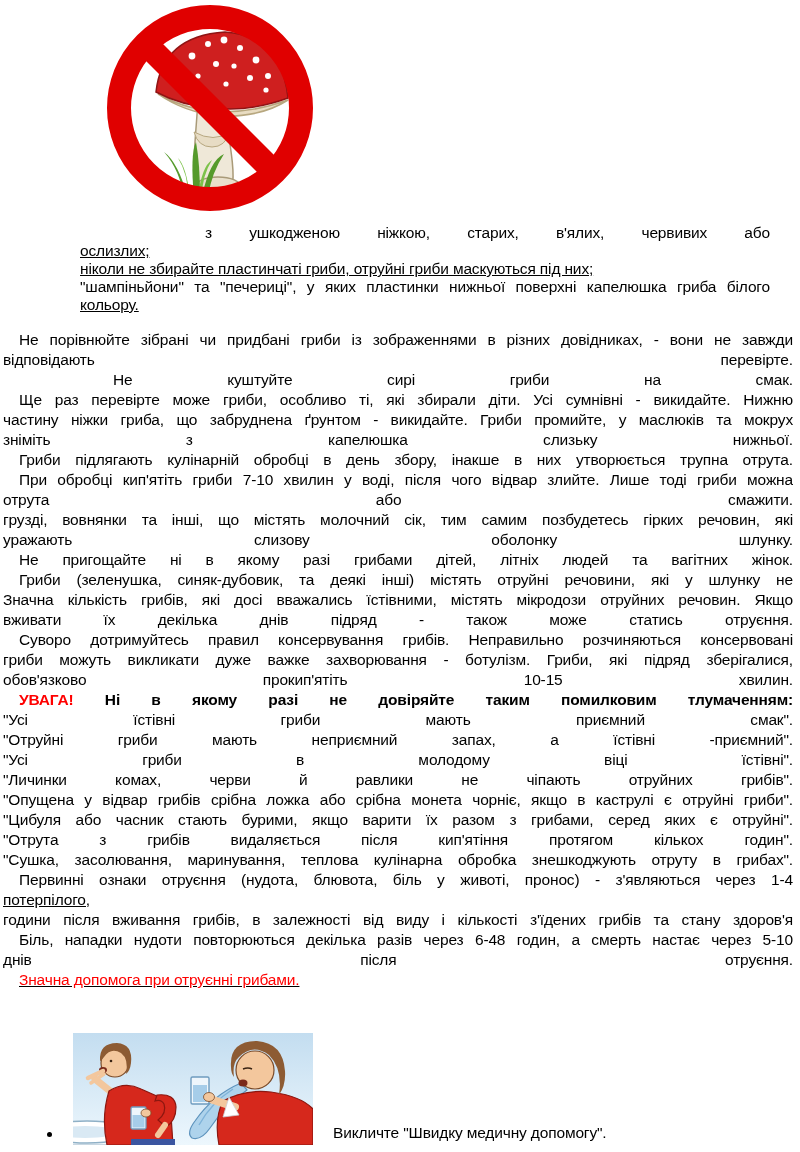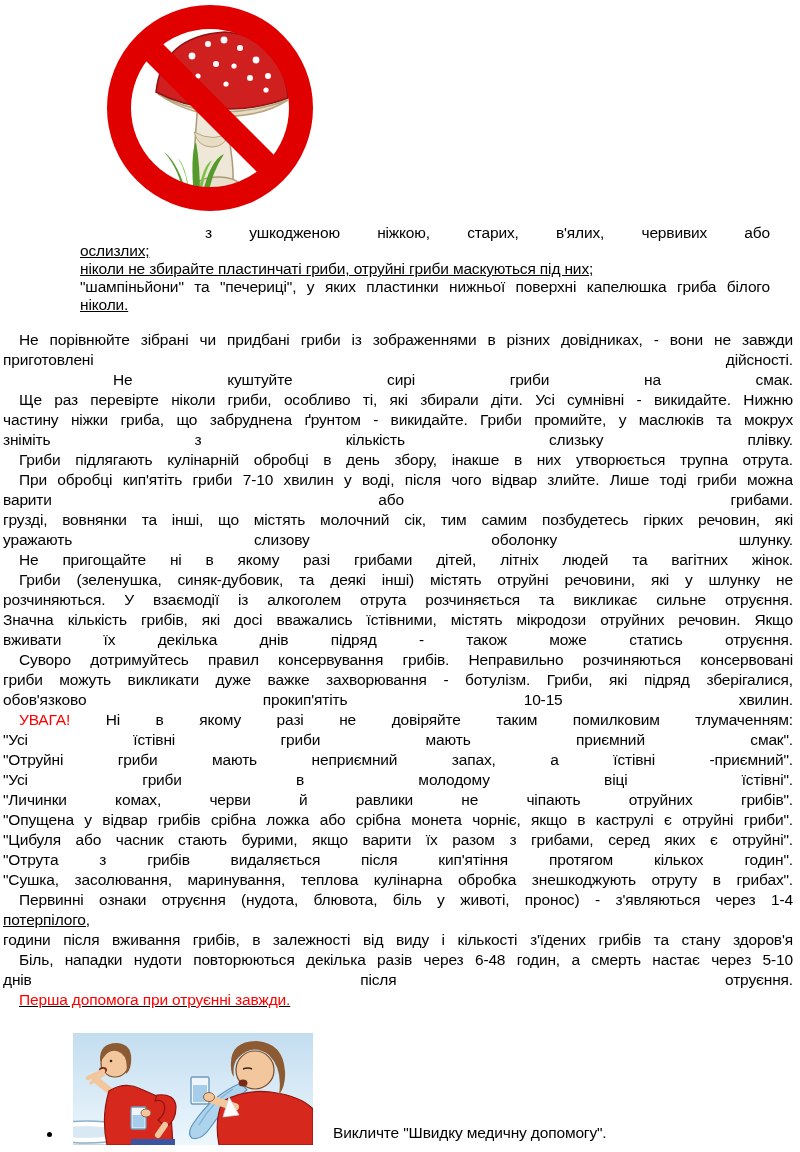--- a/index.html
+++ b/index.html
@@ -15,21 +15,21 @@
   .bullets .line{position:relative;font-size:15.5px;line-height:18px;height:18px;overflow:hidden;letter-spacing:-0.15px;}
   
   .body-text{position:absolute;left:3px;top:330px;width:790px;}
   .body-text .line{position:relative;font-size:15.5px;line-height:20px;height:20px;overflow:hidden;letter-spacing:-0.15px;}
   .j{text-align:justify;text-align-last:justify;}
   .l{text-align:left;text-align-last:left;text-decoration:underline;}
   .ind{text-indent:16px;}
   .big-ind{text-indent:110px;}
   .first-b{padding-left:125px;}
   .red{color:#ff0000;}
-  .b{font-weight:normal;}
+  .b{font-weight:bold;}
   
   .bottom{position:absolute;left:0;top:1033px;width:800px;height:119px;}
   .illu{position:absolute;left:73px;top:0;width:240px;height:112px;}
   .illu svg{display:block;width:100%;height:100%;}
   .dot2{position:absolute;left:47px;top:99px;width:5px;height:5px;border-radius:50%;background:#000;}
   .final-line{position:absolute;left:333px;top:90px;font-size:15.5px;line-height:20px;letter-spacing:-0.15px;}
 </style>
 </head>
 <body>
 
@@ -82,58 +82,57 @@
       <circle cx="110" cy="104" r="91" fill="none" stroke="#e00000" stroke-width="24"></circle>
       <line x1="46" y1="40" x2="174" y2="168" stroke="#e00000" stroke-width="24"></line>
     </svg>
   </div>
 
   <div id="bullets-top" class="bullets">
       <div class="line j first-b"><span>з ушкодженою ніжкою, старих, в'ялих, червивих або</span></div>
       <div class="line l"><span>ослизлих;</span></div>
       <div class="line l"><span>ніколи не збирайте пластинчаті гриби, отруйні гриби маскуються під них;</span></div>
       <div class="line j"><span>"шампіньйони" та "печериці", у яких пластинки нижньої поверхні капелюшка гриба білого</span></div>
-      <div class="line l"><span>ніколи.</span></div>
+      <div class="line l"><span>кольору.</span></div>
     </div>
 
   <div id="body-lines" class="body-text">
       <div class="line j ind"><span>Не порівнюйте зібрані чи придбані гриби із зображеннями в різних довідниках, - вони не завжди</span></div>
-      <div class="line j"><span>приготовлені дійсності.</span></div>
+      <div class="line j"><span>відповідають перевірте.</span></div>
       <div class="line j big-ind"><span>Не куштуйте сирі гриби на смак.</span></div>
-      <div class="line j ind"><span>Ще раз перевірте ніколи гриби, особливо ті, які збирали діти. Усі сумнівні - викидайте. Нижню</span></div>
+      <div class="line j ind"><span>Ще раз перевірте може гриби, особливо ті, які збирали діти. Усі сумнівні - викидайте. Нижню</span></div>
       <div class="line j"><span>частину ніжки гриба, що забруднена ґрунтом - викидайте. Гриби промийте, у маслюків та мокрух</span></div>
-      <div class="line j"><span>зніміть з кількість слизьку плівку.</span></div>
+      <div class="line j"><span>зніміть з капелюшка слизьку нижньої.</span></div>
       <div class="line j ind"><span>Гриби підлягають кулінарній обробці в день збору, інакше в них утворюється трупна отрута.</span></div>
       <div class="line j ind"><span>При обробці кип'ятіть гриби 7-10 хвилин у воді, після чого відвар злийте. Лише тоді гриби можна</span></div>
-      <div class="line j"><span>варити або грибами.</span></div>
+      <div class="line j"><span>отрута або смажити.</span></div>
       <div class="line j"><span>грузді, вовнянки та інші, що містять молочний сік, тим самим позбудетесь гірких речовин, які</span></div>
       <div class="line j"><span>уражають слизову оболонку шлунку.</span></div>
       <div class="line j ind"><span>Не пригощайте ні в якому разі грибами дітей, літніх людей та вагітних жінок.</span></div>
       <div class="line j ind"><span>Гриби (зеленушка, синяк-дубовик, та деякі інші) містять отруйні речовини, які у шлунку не</span></div>
-      <div class="line j"><span>розчиняються. У взаємодії із алкоголем отрута розчиняється та викликає сильне отруєння.</span></div>
       <div class="line j"><span>Значна кількість грибів, які досі вважались їстівними, містять мікродози отруйних речовин. Якщо</span></div>
       <div class="line j"><span>вживати їх декілька днів підряд - також може статись отруєння.</span></div>
       <div class="line j ind"><span>Суворо дотримуйтесь правил консервування грибів. Неправильно розчиняються консервовані</span></div>
       <div class="line j"><span>гриби можуть викликати дуже важке захворювання - ботулізм. Гриби, які підряд зберігалися,</span></div>
       <div class="line j"><span>обов'язково прокип'ятіть 10-15 хвилин.</span></div>
       <div class="line j ind"><span class="b red">УВАГА! </span><span class="b">Ні в якому разі не довіряйте таким помилковим тлумаченням:</span></div>
       <div class="line j"><span>"Усі їстівні гриби мають приємний смак".</span></div>
       <div class="line j"><span>"Отруйні гриби мають неприємний запах, а їстівні -приємний".</span></div>
       <div class="line j"><span>"Усі гриби в молодому віці їстівні".</span></div>
       <div class="line j"><span>"Личинки комах, черви й равлики не чіпають отруйних грибів".</span></div>
       <div class="line j"><span>"Опущена у відвар грибів срібна ложка або срібна монета чорніє, якщо в каструлі є отруйні гриби".</span></div>
       <div class="line j"><span>"Цибуля або часник стають бурими, якщо варити їх разом з грибами, серед яких є отруйні".</span></div>
       <div class="line j"><span>"Отрута з грибів видаляється після кип'ятіння протягом кількох годин".</span></div>
       <div class="line j"><span>"Сушка, засолювання, маринування, теплова кулінарна обробка знешкоджують отруту в грибах".</span></div>
       <div class="line j ind"><span>Первинні ознаки отруєння (нудота, блювота, біль у животі, пронос) - з'являються через 1-4</span></div>
       <div class="line l"><span>потерпілого,</span></div>
       <div class="line j"><span>години після вживання грибів, в залежності від виду і кількості з'їдених грибів та стану здоров'я</span></div>
       <div class="line j ind"><span>Біль, нападки нудоти повторюються декілька разів через 6-48 годин, а смерть настає через 5-10</span></div>
       <div class="line j"><span>днів після отруєння.</span></div>
-      <div class="line l ind"><span class="red">Перша допомога при отруєнні завжди.</span></div>
+      <div class="line l ind"><span class="red">Значна допомога при отруєнні грибами.</span></div>
     </div>
 
   <div class="bottom">
     <div class="illu">
       <svg viewBox="0 0 240 112">
         <defs>
           <linearGradient id="sky" x1="0" y1="0" x2="0" y2="1">
             <stop offset="0" stop-color="#c3ddf0"></stop>
               <stop offset="1" stop-color="#edf7fd"></stop>
           </linearGradient>

